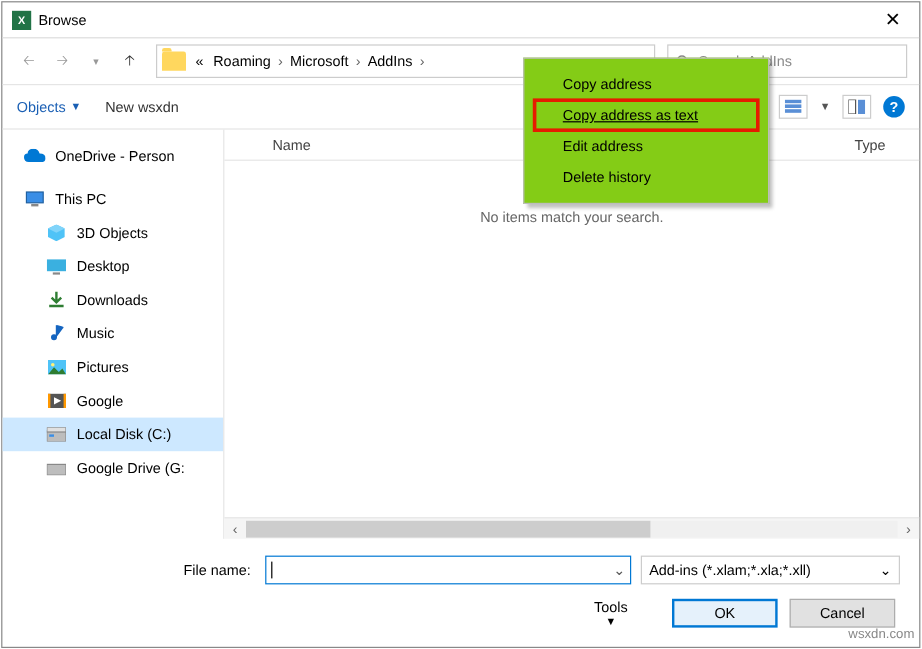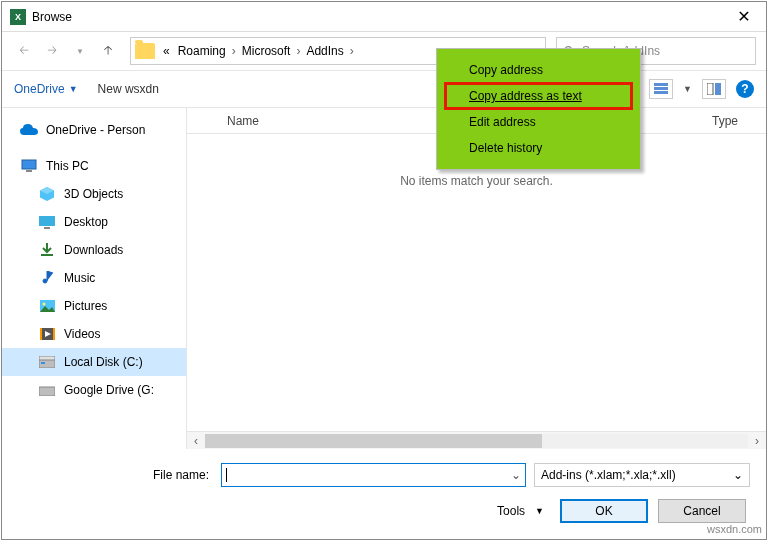--- a/index.html
+++ b/index.html
@@ -40,21 +40,21 @@
 .sb-track { flex: 1; height: 14px; background: #f0f0f0; position: relative; }
 .sb-thumb { position: absolute; left: 0; width: 62%; height: 100%; background: #cdcdcd; }
 .footer { padding: 14px 16px 16px; display: flex; flex-direction: column; gap: 12px; }
 .filerow { display: flex; align-items: center; gap: 8px; }
 .filerow .lbl { width: 195px; text-align: right; padding-right: 4px; }
 .fileinput { flex: 1; height: 24px; border: 1px solid #0078d4; display: flex; align-items: center; padding: 0 4px; position: relative; }
 .fileinput .caret { position:absolute; left:4px; top:4px; width:1px; height:14px; background:#000;}
 .fileinput .dd { margin-left: auto; color: #555; }
 .filter { width: 216px; height: 24px; border: 1px solid #ccc; display: flex; align-items: center; padding: 0 6px; justify-content: space-between; }
 .btnrow { display: flex; justify-content: flex-end; align-items: center; gap: 10px; padding-right: 4px; }
-.tools { display: flex; align-items: center; gap: 10px; margin-right: 6px; }
+.tools { display: flex; align-items: center; gap: 0; margin-right: 27px; flex-direction: column; }
 .btn { width: 88px; height: 24px; border: 1px solid #adadad; background: #e1e1e1; display: flex; align-items: center; justify-content: center; }
 .btn.primary { border: 2px solid #0078d4; background: #e5f1fb; }
 .context-menu { position: absolute; top: 48px; left: 436px; width: 205px; background: #84cc16; border: 1px solid #bcbcbc; box-shadow: 3px 3px 3px rgba(0,0,0,.25); z-index: 50; padding: 8px; }
 .ctx-item { height: 26px; display: flex; align-items: center; padding-left: 24px; }
 .ctx-item.hl { outline: 3px solid #e61b00; outline-offset: -2px; text-decoration: underline; }
 .watermark { position: absolute; right: 6px; bottom: 6px; color: #888; font-size: 11px; }
 svg { display: block; }
 </style>
 </head>
 <body>
@@ -88,21 +88,21 @@
             <circle cx="6.5" cy="6.5" r="4.5" fill="none" stroke="#888" stroke-width="1.5"></circle>
             <line x1="10" y1="10" x2="14" y2="14" stroke="#888" stroke-width="1.5"></line>
           </svg>
       </span>
       <span>Search AddIns</span>
     </div>
   </div>
 
   <div class="toolbar">
     <div class="organize">
-      <span>OneDrive</span>
+      <span>Objects</span>
       <span style="font-size:9px;">▼</span>
     </div>
     <div class="newfolder">New wsxdn</div>
     <div class="toolbar-right">
       <div class="icobtn">
         <svg width="14" height="12" viewBox="0 0 14 12">
             <rect x="0" y="0" width="14" height="3" fill="#5a8fd6"></rect>
             <rect x="0" y="4" width="14" height="3" fill="#5a8fd6"></rect>
             <rect x="0" y="8" width="14" height="3" fill="#5a8fd6"></rect>
           </svg>
@@ -185,21 +185,21 @@
       </div>
       <div class="tree-item sub">
         <span class="tree-ico">
             <svg width="15" height="12" viewBox="0 0 15 12">
               <rect x="0" y="0" width="15" height="12" fill="#555"></rect>
               <rect x="0" y="0" width="2" height="12" fill="#ff9800"></rect>
               <rect x="13" y="0" width="2" height="12" fill="#ff9800"></rect>
               <path d="M5 3 L11 6 L5 9 Z" fill="#fff"></path>
             </svg>
           </span>
-        <span>Videos</span>
+        <span>Google</span>
       </div>
       <div class="tree-item sub selected">
         <span class="tree-ico">
             <svg width="16" height="12" viewBox="0 0 16 12">
               <rect x="0" y="3" width="16" height="9" fill="#bdbdbd" stroke="#888"></rect>
               <rect x="0" y="0" width="16" height="4" fill="#e0e0e0" stroke="#888"></rect>
               <rect x="2" y="6" width="4" height="2" fill="#3a8ee6"></rect>
             </svg>
           </span>
         <span>Local Disk (C:)</span>

